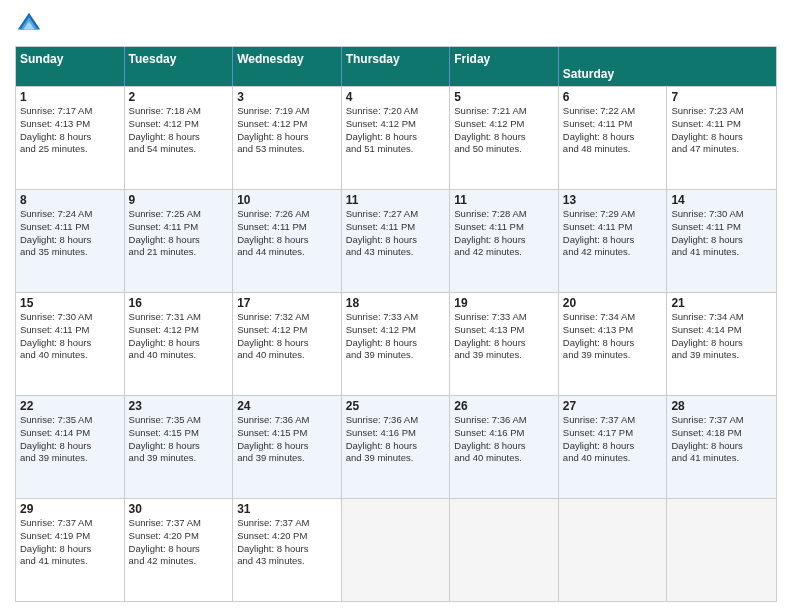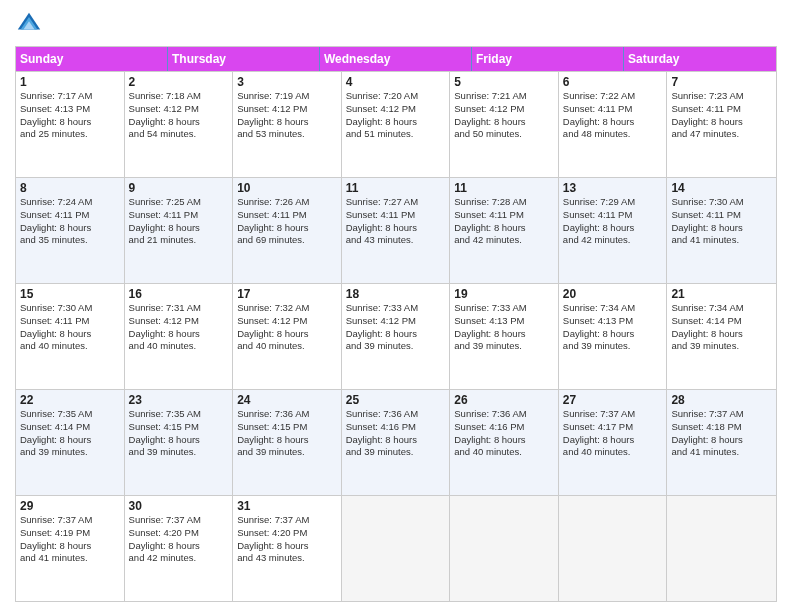--- a/index.html
+++ b/index.html
@@ -60,33 +60,34 @@
       color: #555;
     }
     .calendar {
       flex: 1;
       display: flex;
       flex-direction: column;
       border: 1px solid #ccc;
     }
     .cal-header {
       display: grid;
-      grid-template-columns: repeat(5, 1fr);
-      background: #d946ef;
+      grid-template-columns: repeat(7, 1fr);
+      background: #0f766e;
     }
     .cal-header-cell {
       color: #fff;
       font-size: 12px;
       font-weight: bold;
       padding: 5px 4px;
       text-align: left;
       border-right: 1px solid #5a90cc;
     }
     .cal-header-cell:last-child {
       border-right: none;
+      margin-top: 15px;
     }
     .cal-body {
       display: flex;
       flex-direction: column;
       flex: 1;
     }
     .cal-row {
       display: grid;
       grid-template-columns: repeat(7, 1fr);
       flex: 1;
@@ -139,22 +140,23 @@
     </div>
     <div class="title-block">
       <div class="month-title"></div>
       <div class="location-title"></div>
     </div>
   </div>
 
   <div class="calendar">
     <div class="cal-header">
     <div class="cal-header-cell">Sunday</div>
+        <div class="cal-header-cell">Tuesday</div>
+        <div class="cal-header-cell">Wednesday</div>
         <div class="cal-header-cell">Thursday</div>
-        <div class="cal-header-cell">Wednesday</div>
         <div class="cal-header-cell">Friday</div>
         <div class="cal-header-cell">Saturday</div>
       </div>
     <div class="cal-body">
     <div class="cal-row">
           <div class="cal-cell">
             <span class="day-num">1</span>
             <span class="cell-line">Sunrise: 7:17 AM</span>
             <span class="cell-line">Sunset: 4:13 PM</span>
             <span class="cell-line">Daylight: 8 hours</span>
@@ -216,21 +218,21 @@
             <span class="cell-line">Sunrise: 7:25 AM</span>
             <span class="cell-line">Sunset: 4:11 PM</span>
             <span class="cell-line">Daylight: 8 hours</span>
             <span class="cell-line">and 21 minutes.</span>
           </div>
           <div class="cal-cell alt-row">
             <span class="day-num">10</span>
             <span class="cell-line">Sunrise: 7:26 AM</span>
             <span class="cell-line">Sunset: 4:11 PM</span>
             <span class="cell-line">Daylight: 8 hours</span>
-            <span class="cell-line">and 69 minutes.</span>
+            <span class="cell-line">and 44 minutes.</span>
           </div>
           <div class="cal-cell alt-row">
             <span class="day-num">11</span>
             <span class="cell-line">Sunrise: 7:27 AM</span>
             <span class="cell-line">Sunset: 4:11 PM</span>
             <span class="cell-line">Daylight: 8 hours</span>
             <span class="cell-line">and 43 minutes.</span>
           </div>
           <div class="cal-cell alt-row">
             <span class="day-num">11</span>

